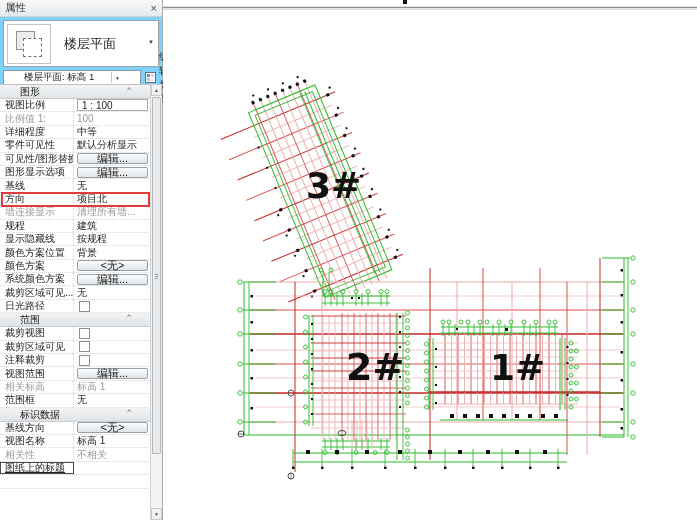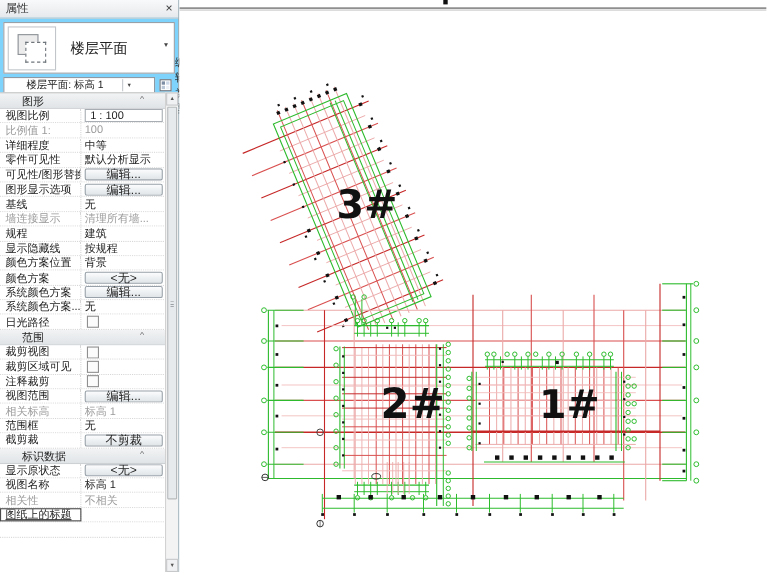--- a/index.html
+++ b/index.html
@@ -147,20 +147,27 @@
           <div class="btn">编辑...</div>
         </div>
       </div>
       <div class="prow">
         <div class="plabel">基线</div>
         <div class="pvalue">
           <div>无</div>
         </div>
       </div>
       <div class="prow">
+        <div class="plabel">方向</div>
+        <div class="pvalue">
+          <div>项目北</div>
+        </div>
+        <div class="hl-box"></div>
+      </div>
+      <div class="prow">
         <div class="plabel gray">墙连接显示</div>
         <div class="pvalue">
           <div class="gray">清理所有墙...</div>
         </div>
       </div>
       <div class="prow">
         <div class="plabel">规程</div>
         <div class="pvalue">
           <div>建筑</div>
         </div>
@@ -183,21 +190,21 @@
           <div class="btn">&lt;无&gt;</div>
         </div>
       </div>
       <div class="prow">
         <div class="plabel">系统颜色方案</div>
         <div class="pvalue">
           <div class="btn">编辑...</div>
         </div>
       </div>
       <div class="prow">
-        <div class="plabel">系统颜色方案...</div>
+        <div class="plabel">裁剪区域可见...</div>
         <div class="pvalue">
           <div>无</div>
         </div>
       </div>
       <div class="prow">
         <div class="plabel">日光路径</div>
         <div class="pvalue">
           <div class="cbx"></div>
         </div>
       </div>
@@ -234,32 +241,26 @@
         <div class="pvalue">
           <div class="gray">标高 1</div>
         </div>
       </div>
       <div class="prow">
         <div class="plabel">范围框</div>
         <div class="pvalue">
           <div>无</div>
         </div>
       </div>
-      <div class="prow">
-        <div class="plabel">截剪裁</div>
-        <div class="pvalue">
-          <div class="btn">不剪裁</div>
-        </div>
-      </div>
       <div class="sec-hdr">
         <div>标识数据</div>
         <div class="chev">^</div>
       </div>
       <div class="prow">
-        <div class="plabel">显示原状态</div>
+        <div class="plabel">基线方向</div>
         <div class="pvalue">
           <div class="btn">&lt;无&gt;</div>
         </div>
       </div>
       <div class="prow">
         <div class="plabel">视图名称</div>
         <div class="pvalue">
           <div>标高 1</div>
         </div>
       </div>

